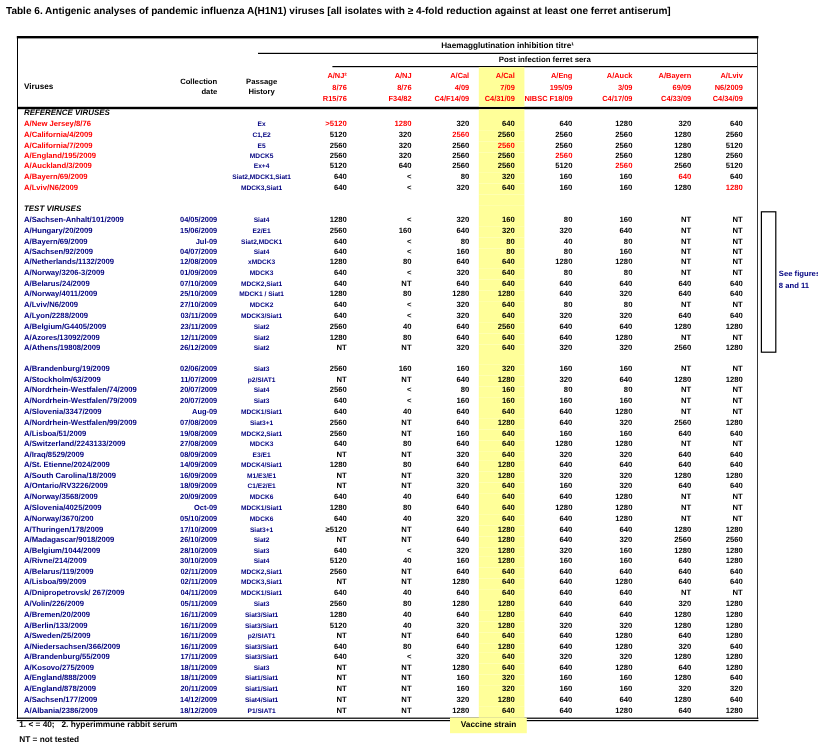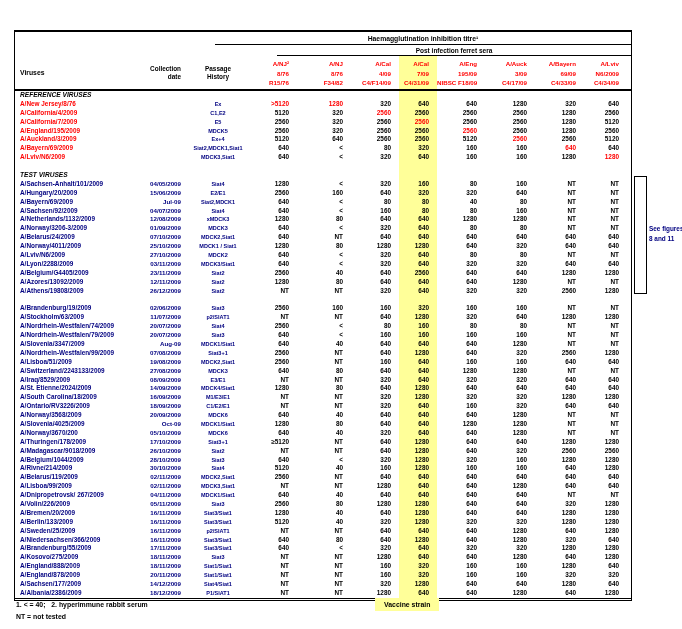--- a/index.html
+++ b/index.html
@@ -36,20 +36,21 @@
   .fn{position:absolute;left:16px;font-size:6.9px;font-weight:bold;white-space:pre;}
   .fn1{top:601px;}
   .fn2{top:613px;}
   .vaccine-label{position:absolute;left:375px;top:598px;background:#ffff99;color:#000;
                  font-size:6.9px;font-weight:bold;padding:3px 9px;}
 </style>
 </head>
 <body>
 
 <div class="page">
+  <div class="title">Table 6. Antigenic analyses of pandemic influenza A(H1N1) viruses [all isolates with ≥ 4-fold reduction against at least one ferret antiserum]</div>
 
   <div class="tbl">
     <div class="hdr">
       <div class="band1">
         <span>Haemagglutination inhibition titre¹</span>
       </div>
       <div class="band2">
         <span>Post infection ferret sera</span>
       </div>
       <div class="cols">

